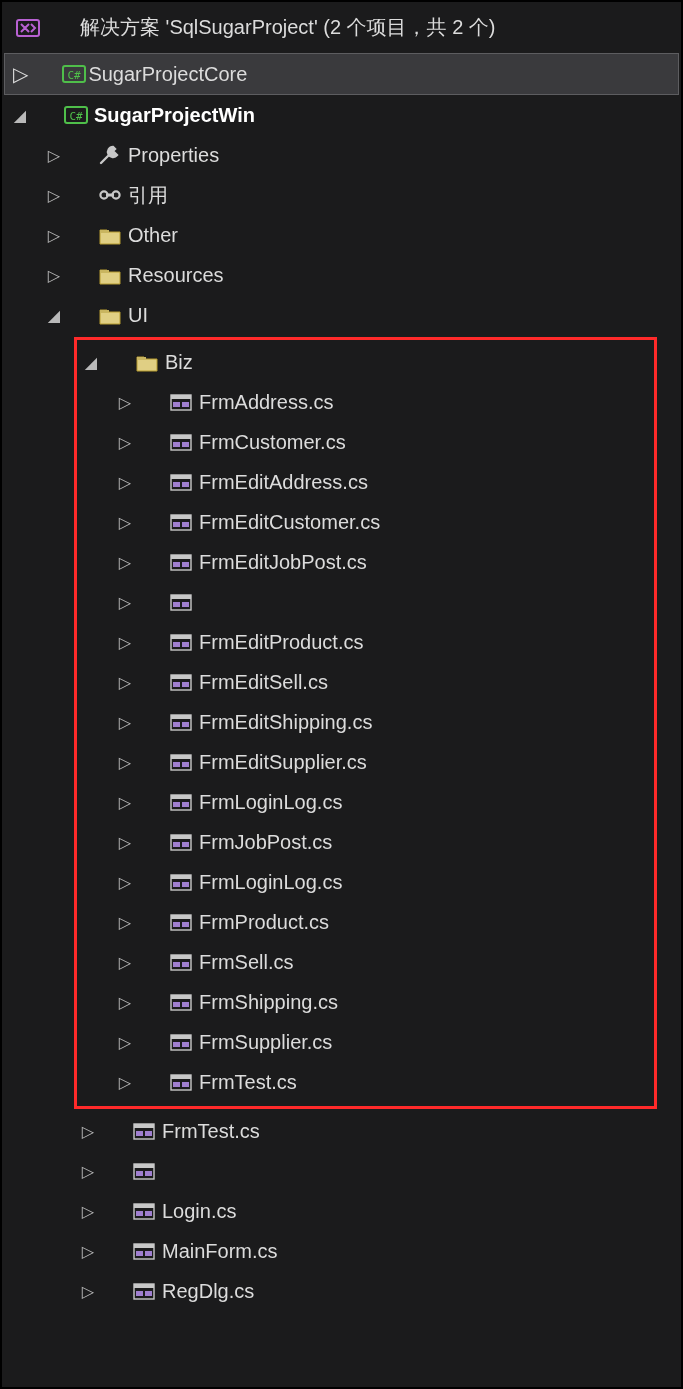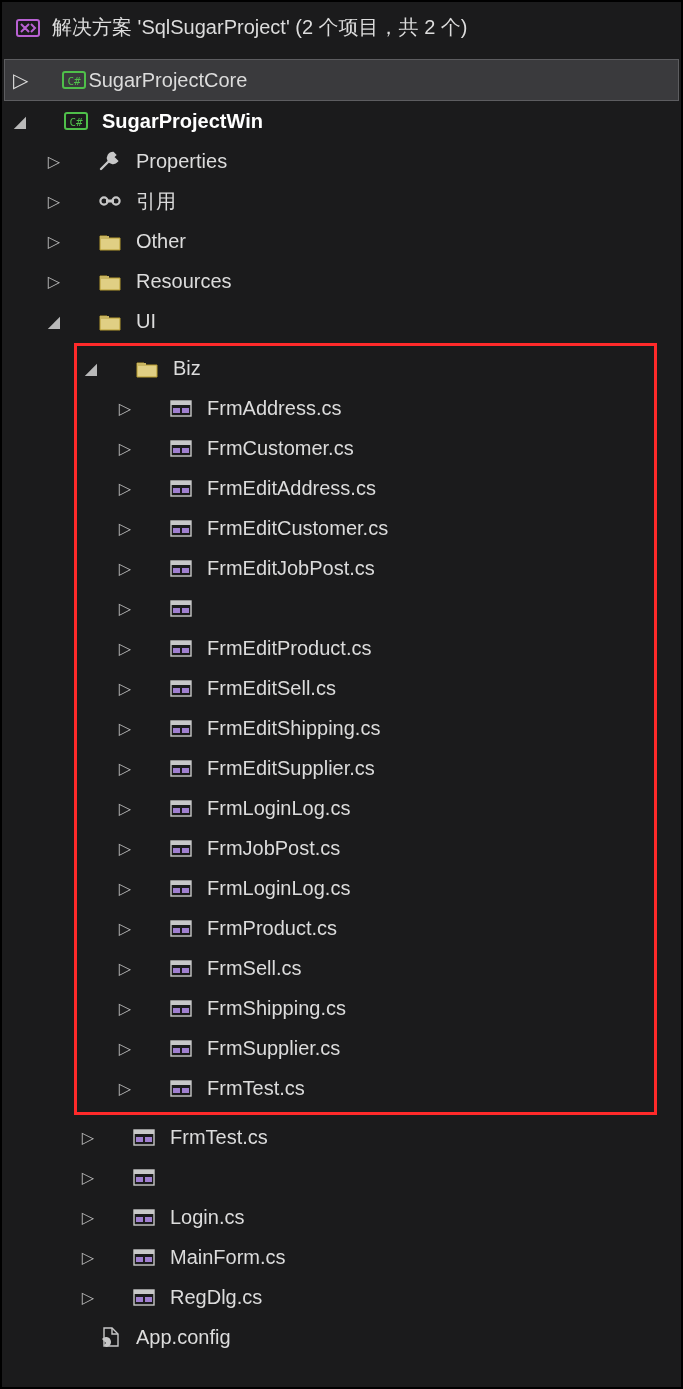--- a/index.html
+++ b/index.html
@@ -14,35 +14,36 @@
     overflow: hidden;
   }
   .root {
     padding: 8px 0 12px 0;
   }
 
   
   .title-row {
     display: flex;
     align-items: center;
-    padding: 4px 8px 18px 14px;
+    padding: 4px 8px 12px 14px;
+    gap: 28px;
   }
   .title-row .sln-glyph { margin-right: 10px; }
 
   
   .row {
     display: flex;
     align-items: center;
     height: 40px;
     padding-left: 8px;
     white-space: nowrap;
   }
   .row .caret { width: 20px; text-align: center; font-size: 16px; color: #b9b9b9; flex-shrink: 0; }
   .row .caret.blank { visibility: hidden; }
-  .row .label { margin-left: 12px; }
+  .row .label { margin-left: 4px; }
 
   
   .ind { display: inline-block; width: 34px; height: 1px; flex-shrink: 0; }
 
   
   .proj-row {
     display: flex;
     align-items: center;
     height: 42px;
     background: #3a3a3d;
@@ -469,26 +470,15 @@
         <span class="ic">
           <svg width="26" height="22">
             <use href="#ic-form"></use>
           </svg>
         </span>
         <span class="label">RegDlg.cs</span>
       </div>
     </div>
 
   <div id="cfg-children">
-      <div class="row">
-        <span class="ind"></span>
-        <span class="ind"></span>
-        <span class="caret blank"></span>
-        <span class="ic">
-          <svg width="26" height="22">
-            <use href="#ic-config"></use>
-          </svg>
-        </span>
-        <span class="label">App.config</span>
-      </div>
     </div>
 
 </div>
 
 </body></html>

